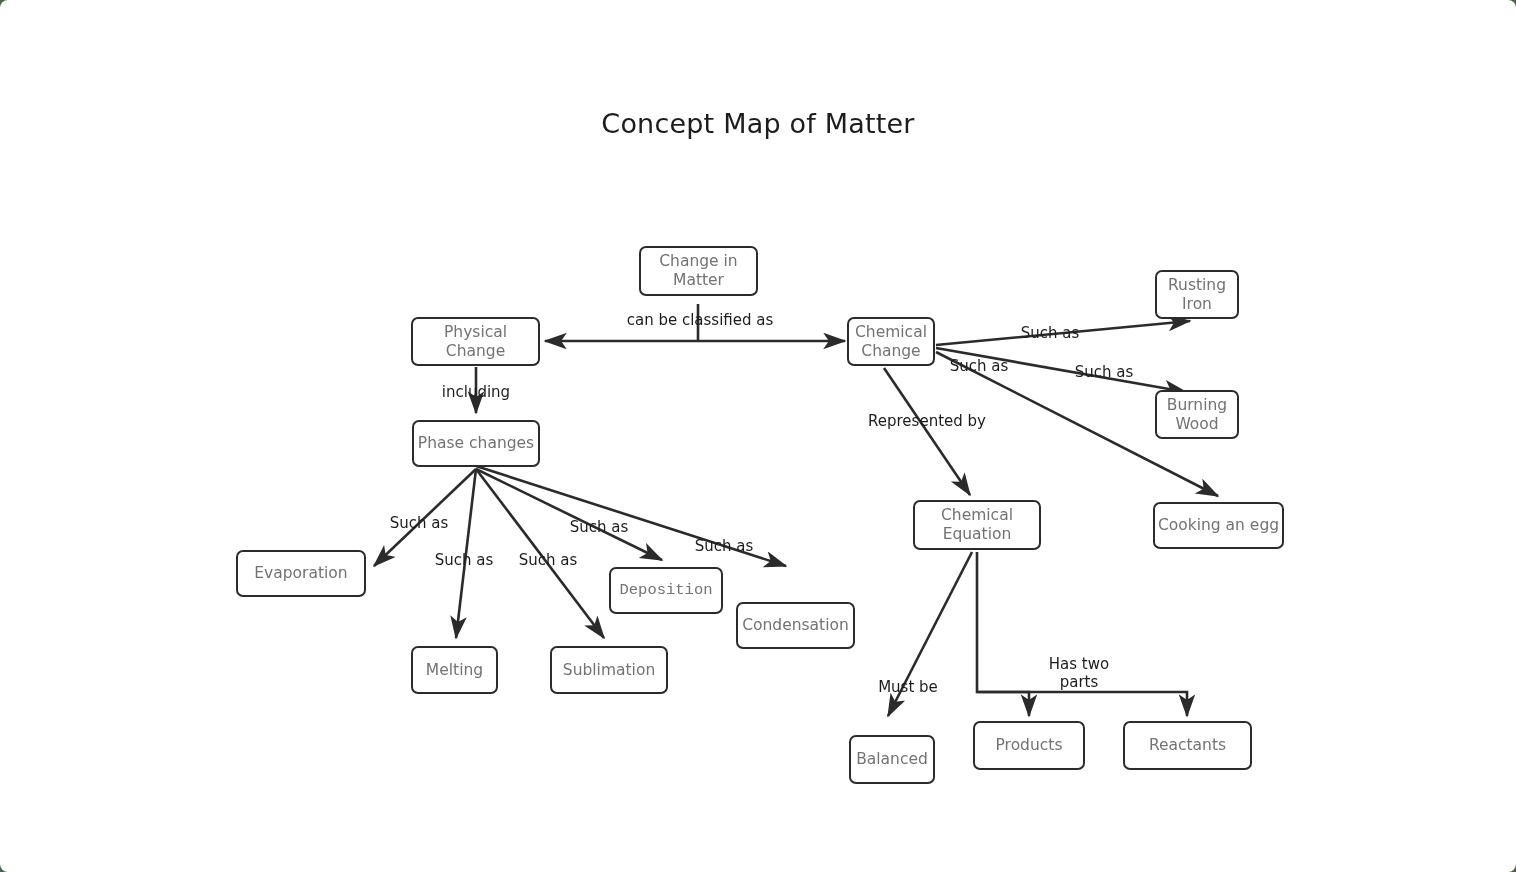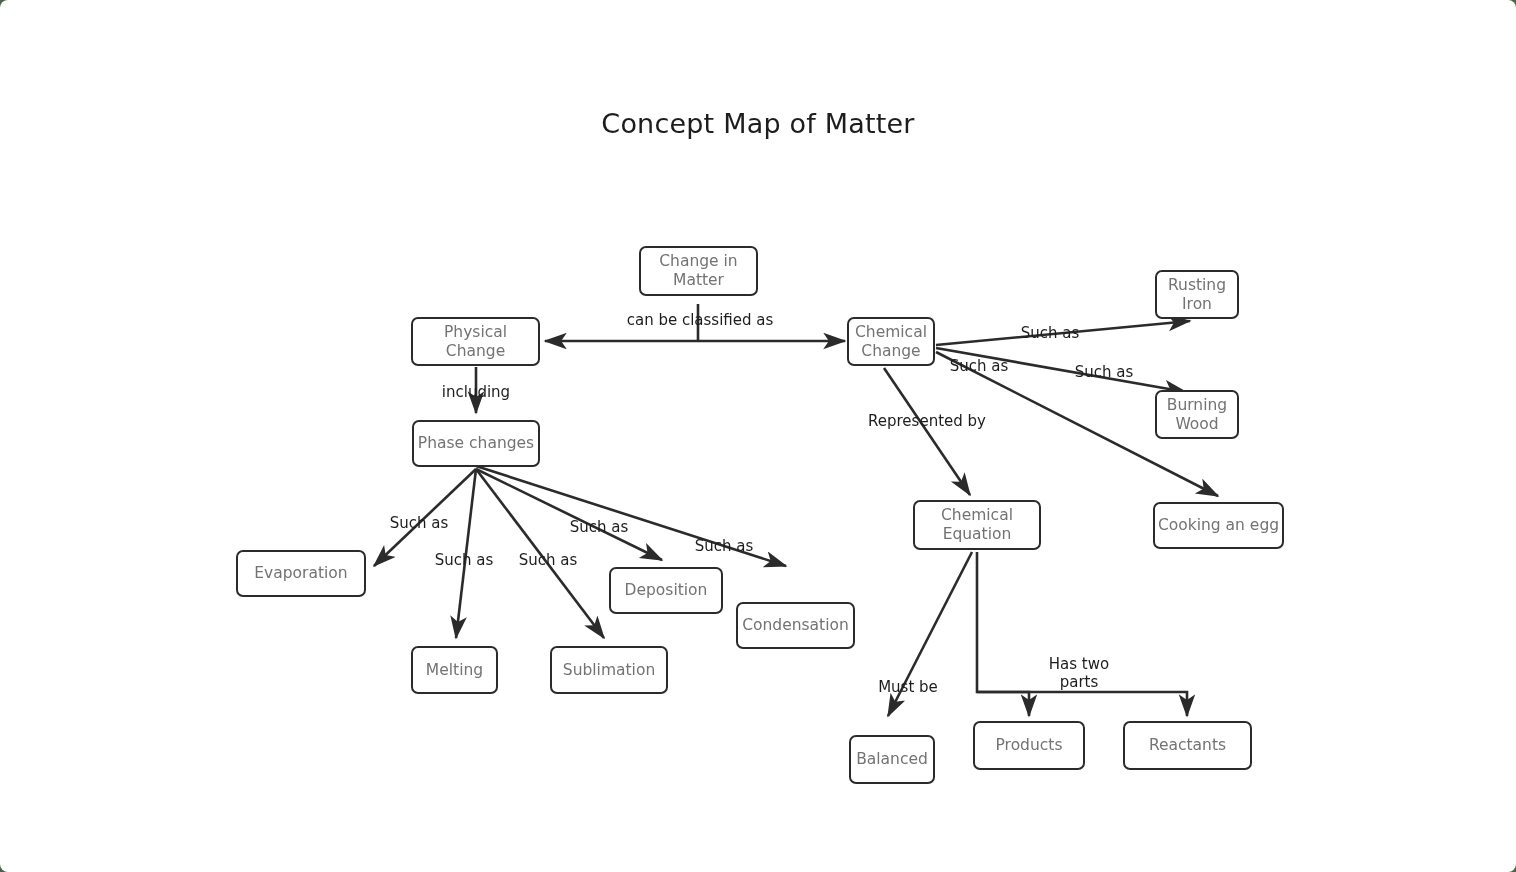--- a/index.html
+++ b/index.html
@@ -117,21 +117,21 @@
 Change</div>
 
   <div class="node" style="left:412px; top:420px; width:128px; height:47px;">Phase changes</div>
 
   <div class="node" style="left:236px; top:550px; width:130px; height:47px;">Evaporation</div>
 
   <div class="node" style="left:411px; top:646px; width:87px; height:48px;">Melting</div>
 
   <div class="node" style="left:550px; top:646px; width:118px; height:48px;">Sublimation</div>
 
-  <div class="node" style="left:609px; top:567px; width:114px; height:47px;">Deposition</div>
+  <div class="node" style="left:609px; top:567px; width:114px; height:47px;font-family:Liberation Mono, monospace;">Deposition</div>
 
   <div class="node" style="left:736px; top:554px; width:119px; height:47px;margin-top:48px;">Condensation</div>
 
   <div class="node" style="left:1155px; top:270px; width:84px; height:49px;">Rusting
 Iron</div>
 
   <div class="node" style="left:1155px; top:390px; width:84px; height:49px;text-align:center;">Burning
 Wood</div>
 
   <div class="node" style="left:1153px; top:502px; width:131px; height:47px;">Cooking an egg</div>

